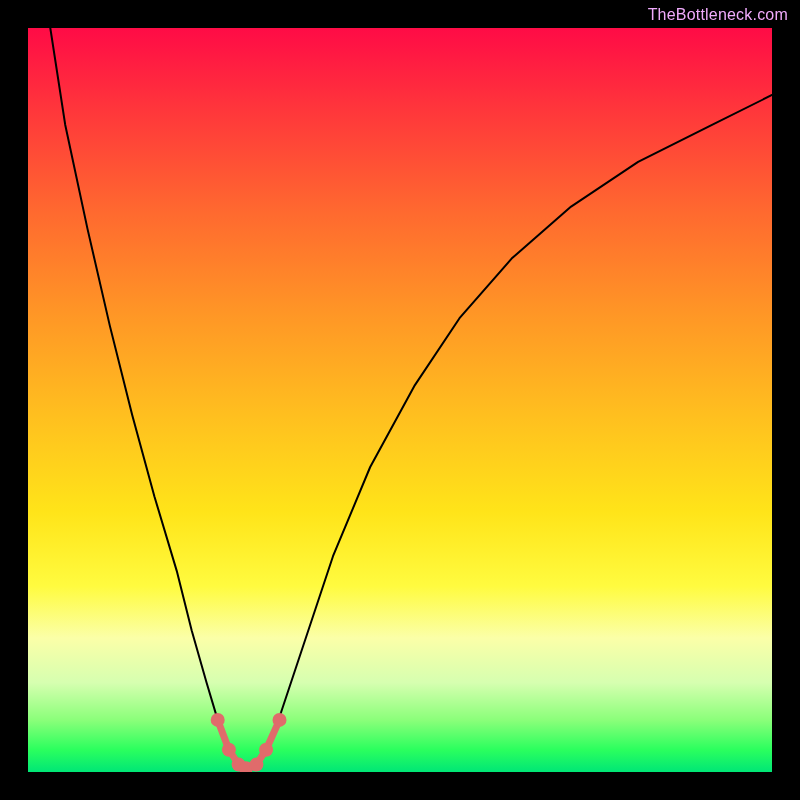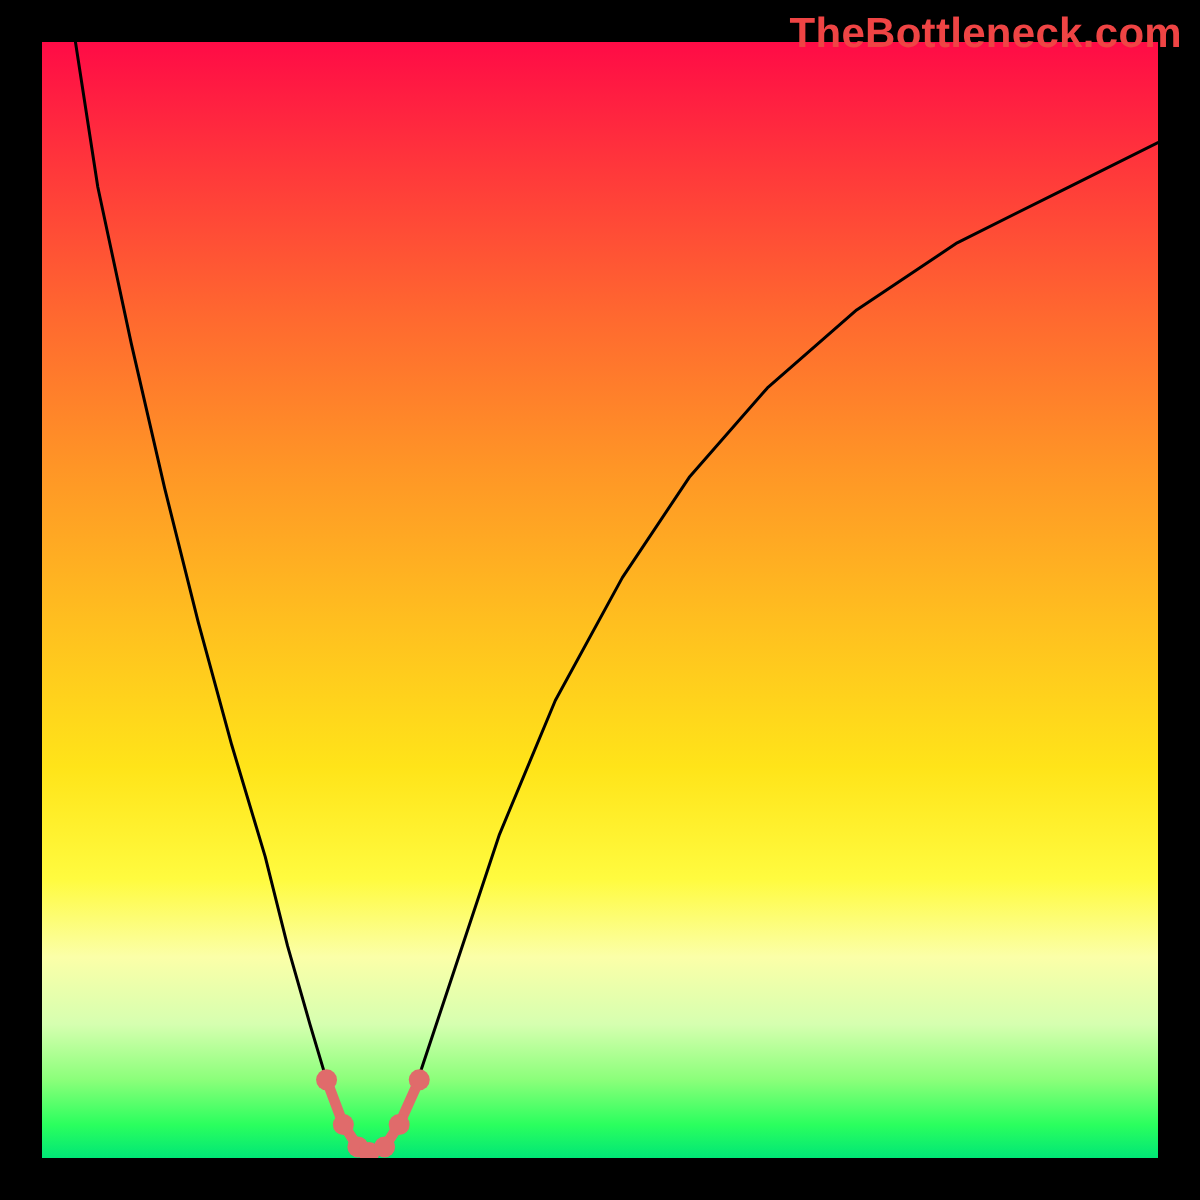--- a/index.html
+++ b/index.html
@@ -28,23 +28,23 @@
       #fbffa8 82%,
       #d6ffb0 88%,
       #8bff7a 93%,
       #2bff5e 97%,
       #00e676 100%);
   }
   .watermark {
     position: absolute;
     top: 6px;
     right: 12px;
-    color: #ef4444;
-    font-size: 28px;
-    font-weight: 700;
+    color: #f0abfc;
+    font-size: 16px;
+    font-weight: 400;
     letter-spacing: 0.2px;
     font-family: Arial, Helvetica, sans-serif;
   }
   svg {
     position: absolute;
     left: 0;
     top: 0;
   }
 </style>
 </head>

